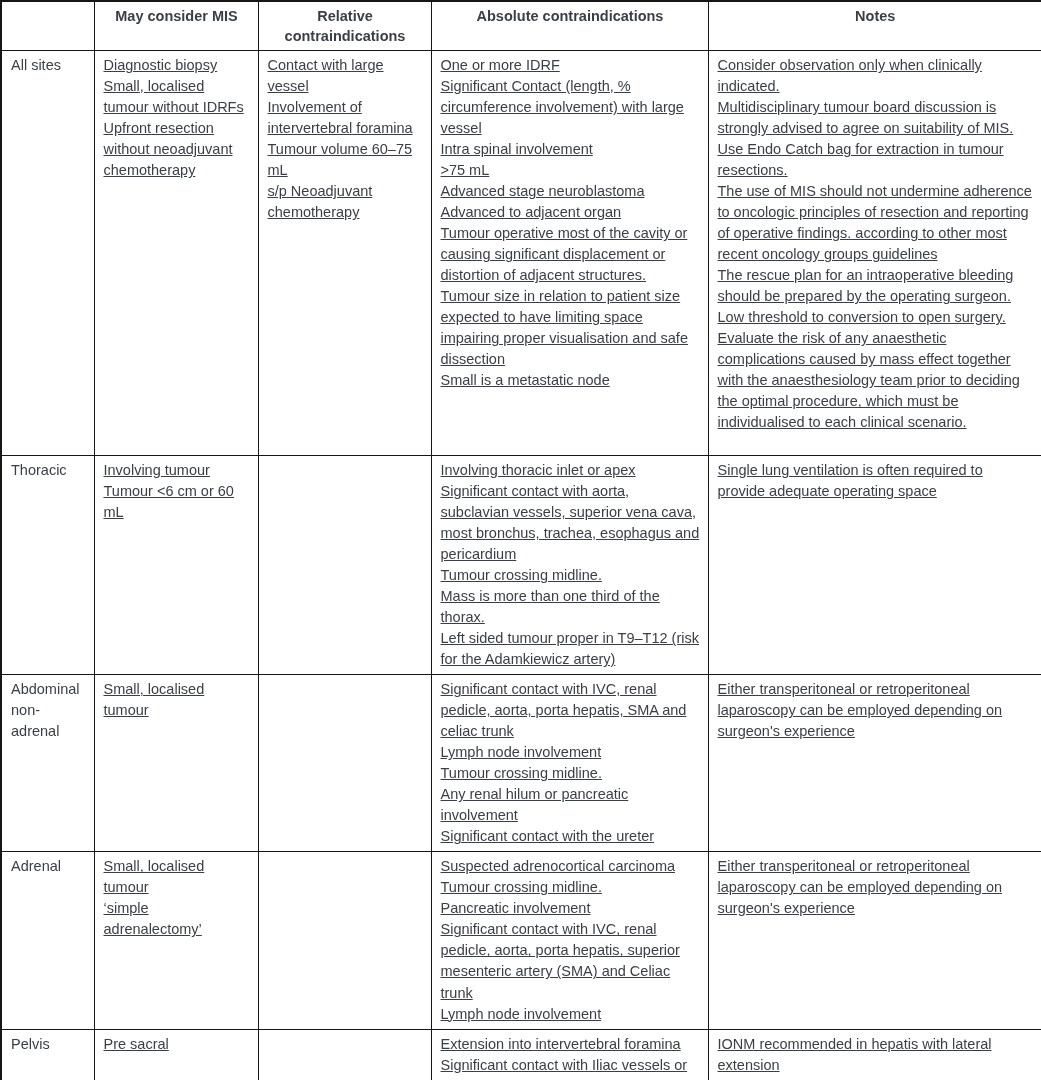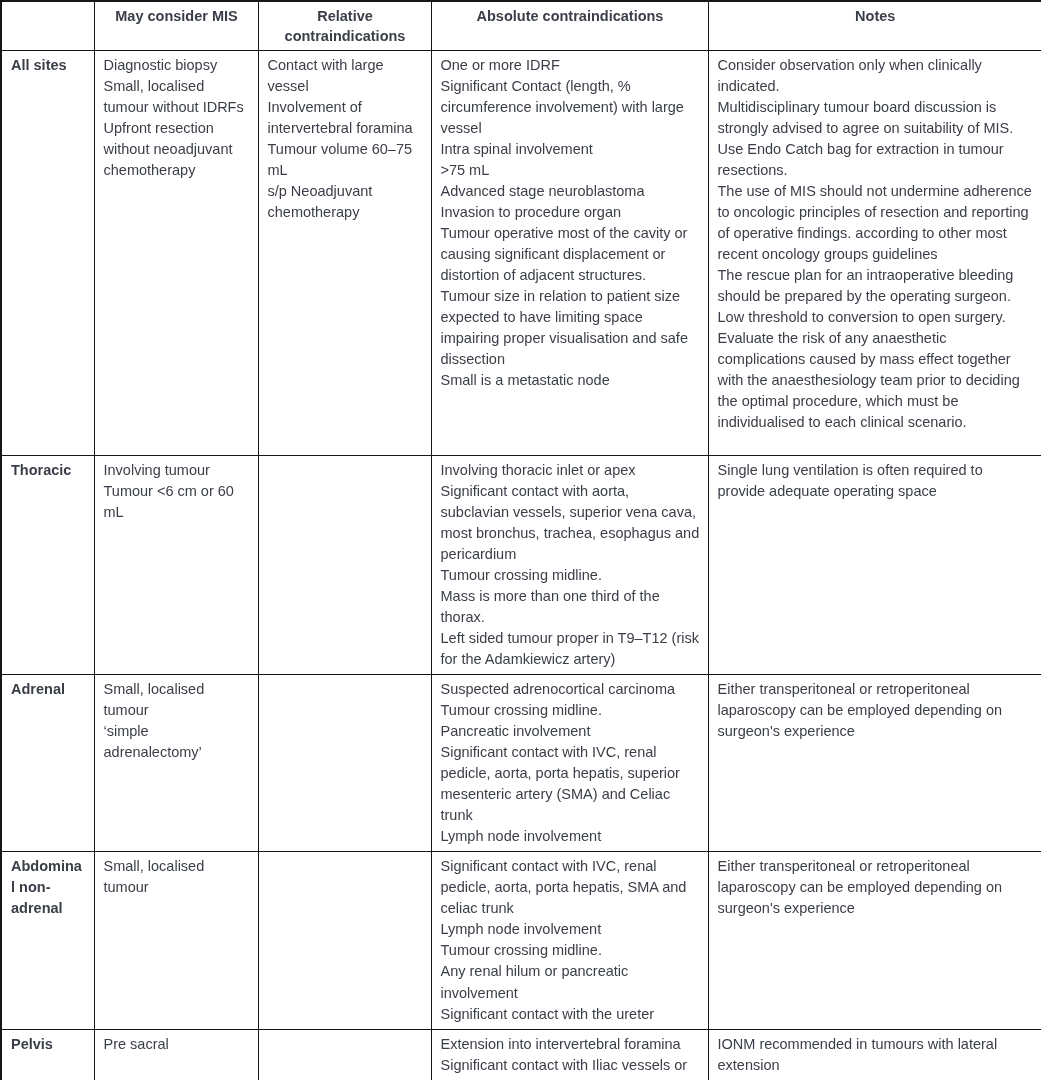--- a/index.html
+++ b/index.html
@@ -27,24 +27,24 @@
     word-wrap:break-word;
   }
   .mis-table thead th{
     font-weight:bold;
     text-align:center;
     line-height:1.35;
     padding-top:5px;
     vertical-align:top;
   }
   .mis-table tbody th{
-    font-weight:bold;
+    font-weight:normal;
     margin-left:20px;
   }
-  .cell-line{display:block;}
+  .cell-line{display:block;text-decoration:underline;}
 </style>
 </head>
 <body>
 
 <table class="mis-table">
   <colgroup>
     <col style="width:93px">
     <col style="width:164px">
     <col style="width:173px">
     <col style="width:277px">
@@ -72,21 +72,21 @@
           <div class="cell-line">Involvement of intervertebral foramina</div>
           <div class="cell-line">Tumour volume 60–75 mL</div>
           <div class="cell-line">s/p Neoadjuvant chemotherapy</div>
         </td>
       <td>
           <div class="cell-line">One or more IDRF</div>
           <div class="cell-line">Significant Contact (length, % circumference involvement) with large vessel</div>
           <div class="cell-line">Intra spinal involvement</div>
           <div class="cell-line">&gt;75 mL</div>
           <div class="cell-line">Advanced stage neuroblastoma</div>
-          <div class="cell-line">Invasion to procedure organ</div>
+          <div class="cell-line">Advanced to adjacent organ</div>
           <div class="cell-line">Tumour operative most of the cavity or causing significant displacement or distortion of adjacent structures.</div>
           <div class="cell-line">Tumour size in relation to patient size expected to have limiting space impairing proper visualisation and safe dissection</div>
           <div class="cell-line">Small is a metastatic node</div>
         </td>
       <td>
           <div class="cell-line">Consider observation only when clinically indicated.</div>
           <div class="cell-line">Multidisciplinary tumour board discussion is strongly advised to agree on suitability of MIS.</div>
           <div class="cell-line">Use Endo Catch bag for extraction in tumour resections.</div>
           <div class="cell-line">The use of MIS should not undermine adherence to oncologic principles of resection and reporting of operative findings. according to other most recent oncology groups guidelines</div>
           <div class="cell-line">The rescue plan for an intraoperative bleeding should be prepared by the operating surgeon.</div>
@@ -105,63 +105,63 @@
           <div class="cell-line">Involving thoracic inlet or apex</div>
           <div class="cell-line">Significant contact with aorta, subclavian vessels, superior vena cava, most bronchus, trachea, esophagus and pericardium</div>
           <div class="cell-line">Tumour crossing midline.</div>
           <div class="cell-line">Mass is more than one third of the thorax.</div>
           <div class="cell-line">Left sided tumour proper in T9–T12 (risk for the Adamkiewicz artery)</div>
         </td>
       <td>
           <div class="cell-line">Single lung ventilation is often required to provide adequate operating space</div>
         </td>
     </tr>
+    <tr style="height:177px">
+      <th>Abdominal non-adrenal</th>
+      <td>
+          <div class="cell-line">Small, localised tumour</div>
+        </td>
+      <td></td>
+      <td>
+          <div class="cell-line">Significant contact with IVC, renal pedicle, aorta, porta hepatis, SMA and celiac trunk</div>
+          <div class="cell-line">Lymph node involvement</div>
+          <div class="cell-line">Tumour crossing midline.</div>
+          <div class="cell-line">Any renal hilum or pancreatic involvement</div>
+          <div class="cell-line">Significant contact with the ureter</div>
+        </td>
+      <td>
+          <div class="cell-line">Either transperitoneal or retroperitoneal laparoscopy can be employed depending on surgeon's experience</div>
+        </td>
+    </tr>
     <tr style="height:151px">
       <th>Adrenal</th>
       <td>
           <div class="cell-line">Small, localised tumour</div>
           <div class="cell-line">‘simple adrenalectomy’</div>
         </td>
       <td></td>
       <td>
           <div class="cell-line">Suspected adrenocortical carcinoma</div>
           <div class="cell-line">Tumour crossing midline.</div>
           <div class="cell-line">Pancreatic involvement</div>
           <div class="cell-line">Significant contact with IVC, renal pedicle, aorta, porta hepatis, superior mesenteric artery (SMA) and Celiac trunk</div>
           <div class="cell-line">Lymph node involvement</div>
         </td>
       <td>
           <div class="cell-line">Either transperitoneal or retroperitoneal laparoscopy can be employed depending on surgeon's experience</div>
         </td>
     </tr>
-    <tr style="height:177px">
-      <th>Abdominal non-adrenal</th>
-      <td>
-          <div class="cell-line">Small, localised tumour</div>
-        </td>
-      <td></td>
-      <td>
-          <div class="cell-line">Significant contact with IVC, renal pedicle, aorta, porta hepatis, SMA and celiac trunk</div>
-          <div class="cell-line">Lymph node involvement</div>
-          <div class="cell-line">Tumour crossing midline.</div>
-          <div class="cell-line">Any renal hilum or pancreatic involvement</div>
-          <div class="cell-line">Significant contact with the ureter</div>
-        </td>
-      <td>
-          <div class="cell-line">Either transperitoneal or retroperitoneal laparoscopy can be employed depending on surgeon's experience</div>
-        </td>
-    </tr>
     <tr style="height:83px">
       <th>Pelvis</th>
       <td>
           <div class="cell-line">Pre sacral</div>
         </td>
       <td></td>
       <td>
           <div class="cell-line">Extension into intervertebral foramina</div>
           <div class="cell-line">Significant contact with Iliac vessels or nerve plexus</div>
         </td>
       <td>
-          <div class="cell-line">IONM recommended in tumours with lateral extension</div>
+          <div class="cell-line">IONM recommended in hepatis with lateral extension</div>
         </td>
     </tr>
   </tbody>
 </table>
 
 </body></html>

